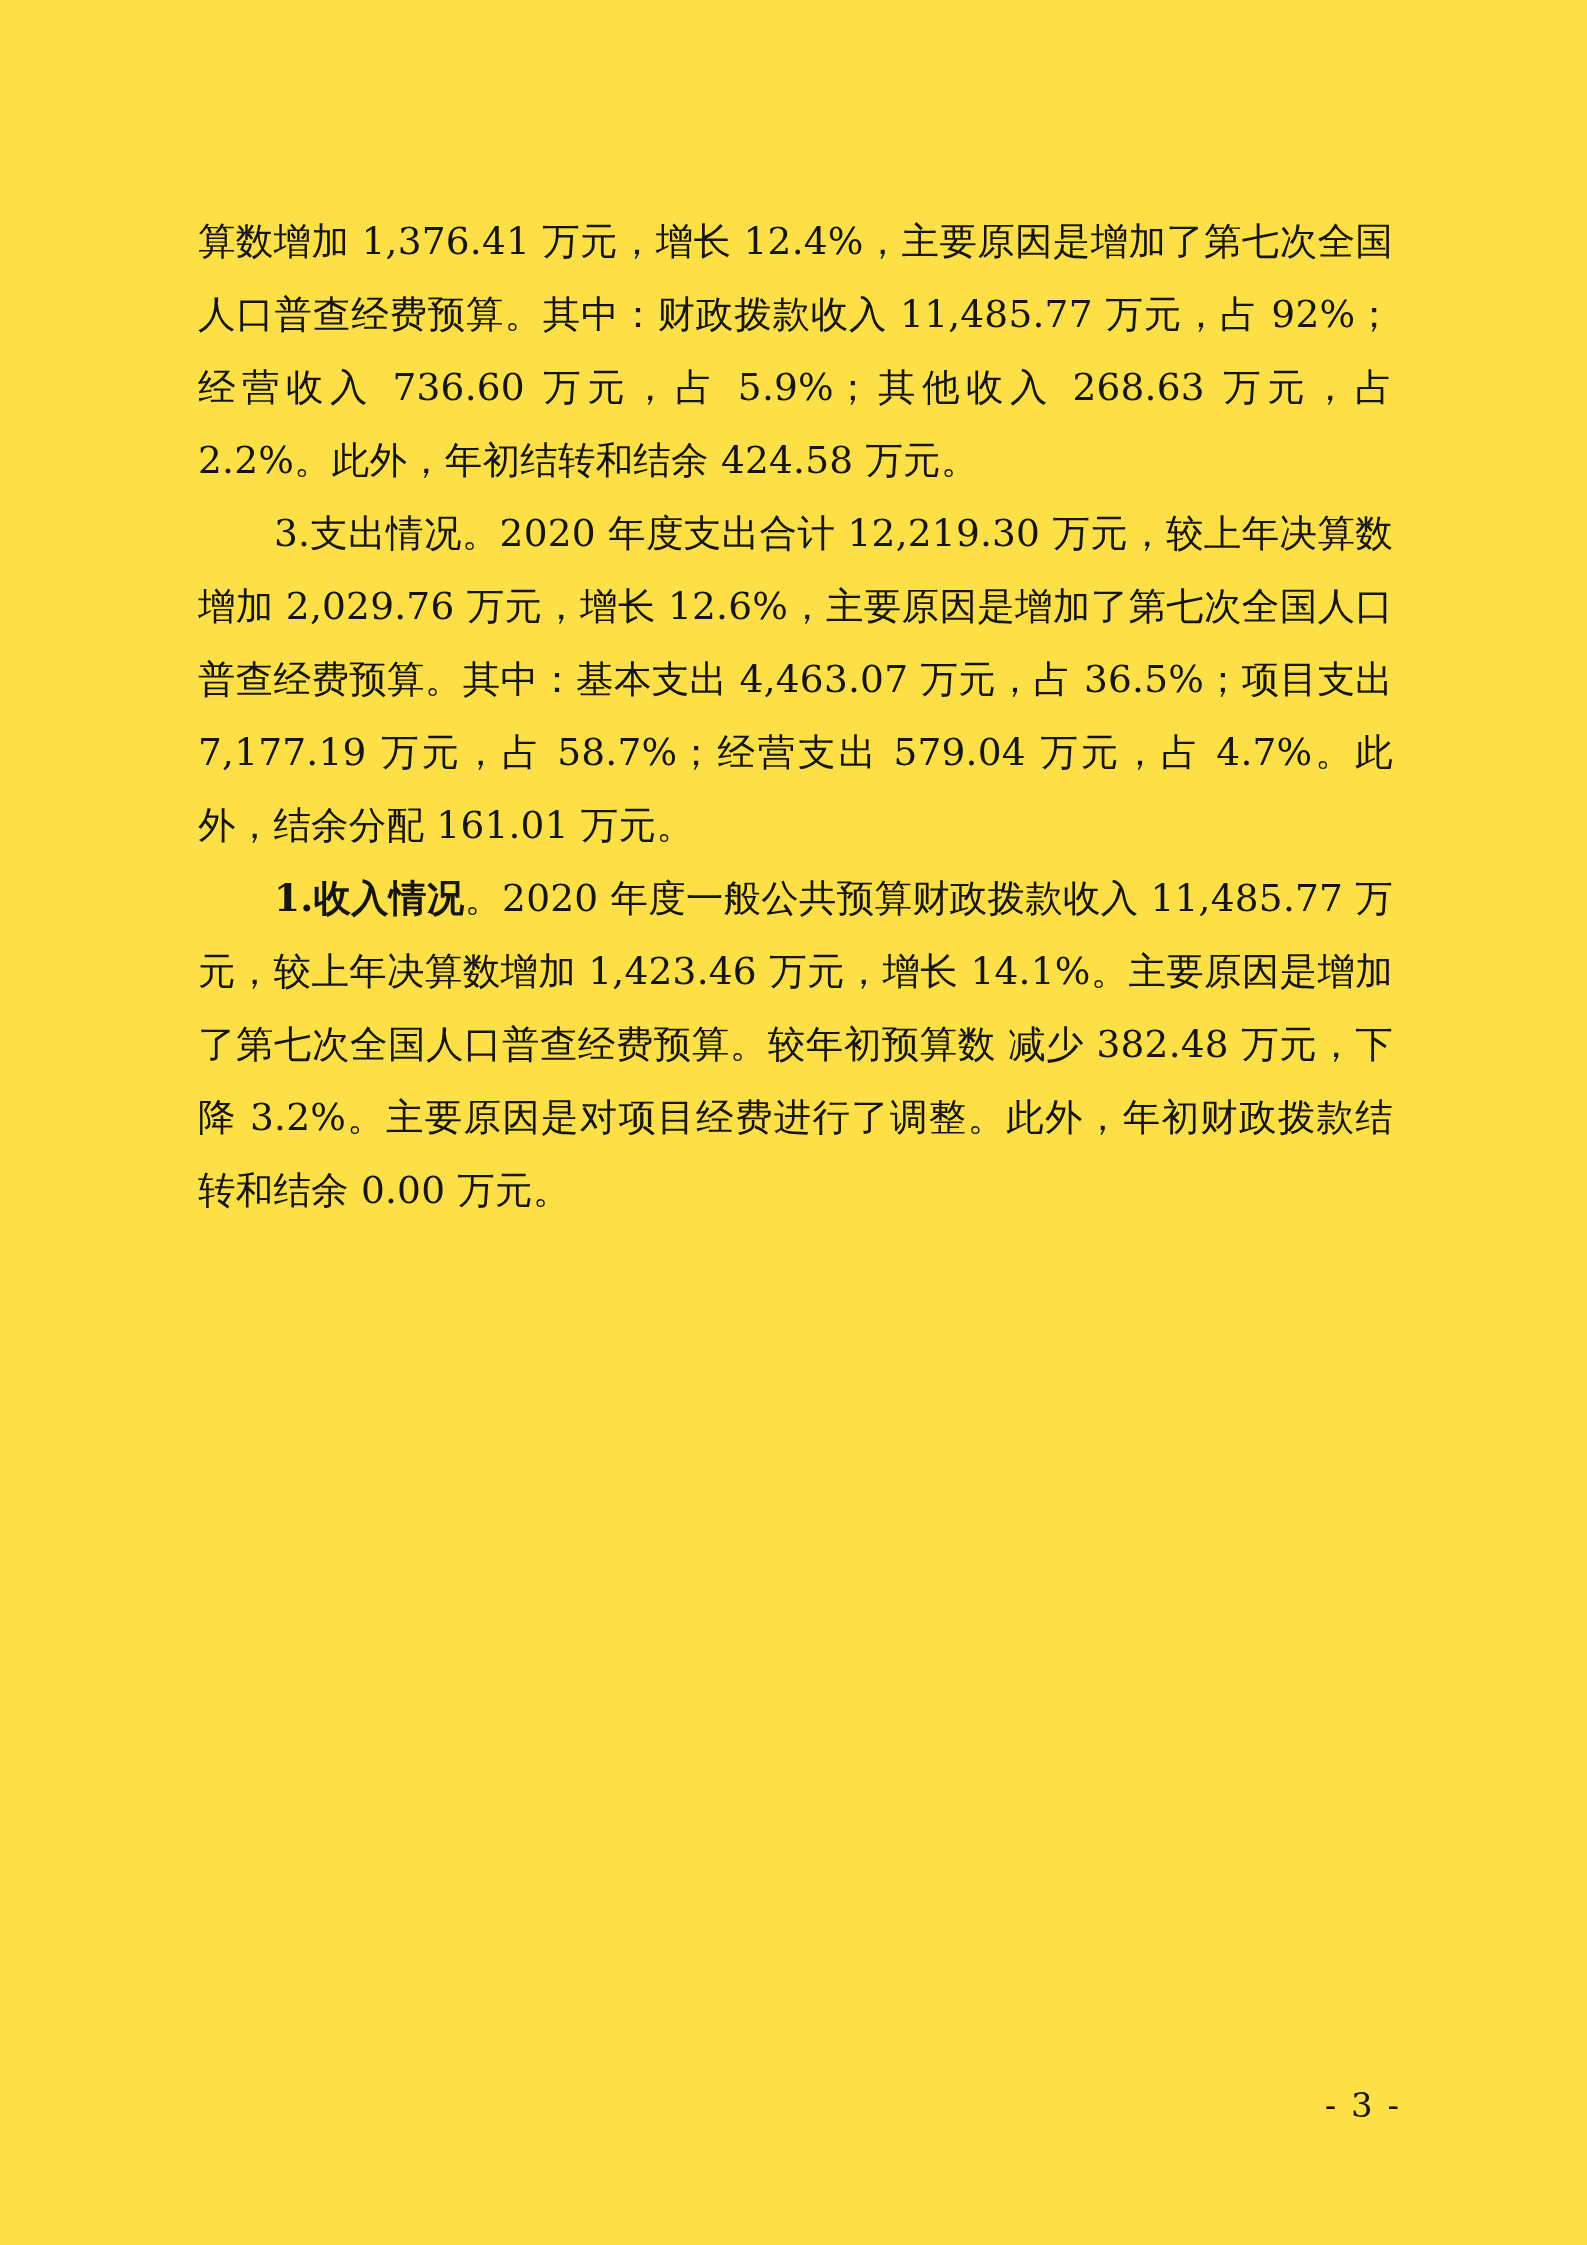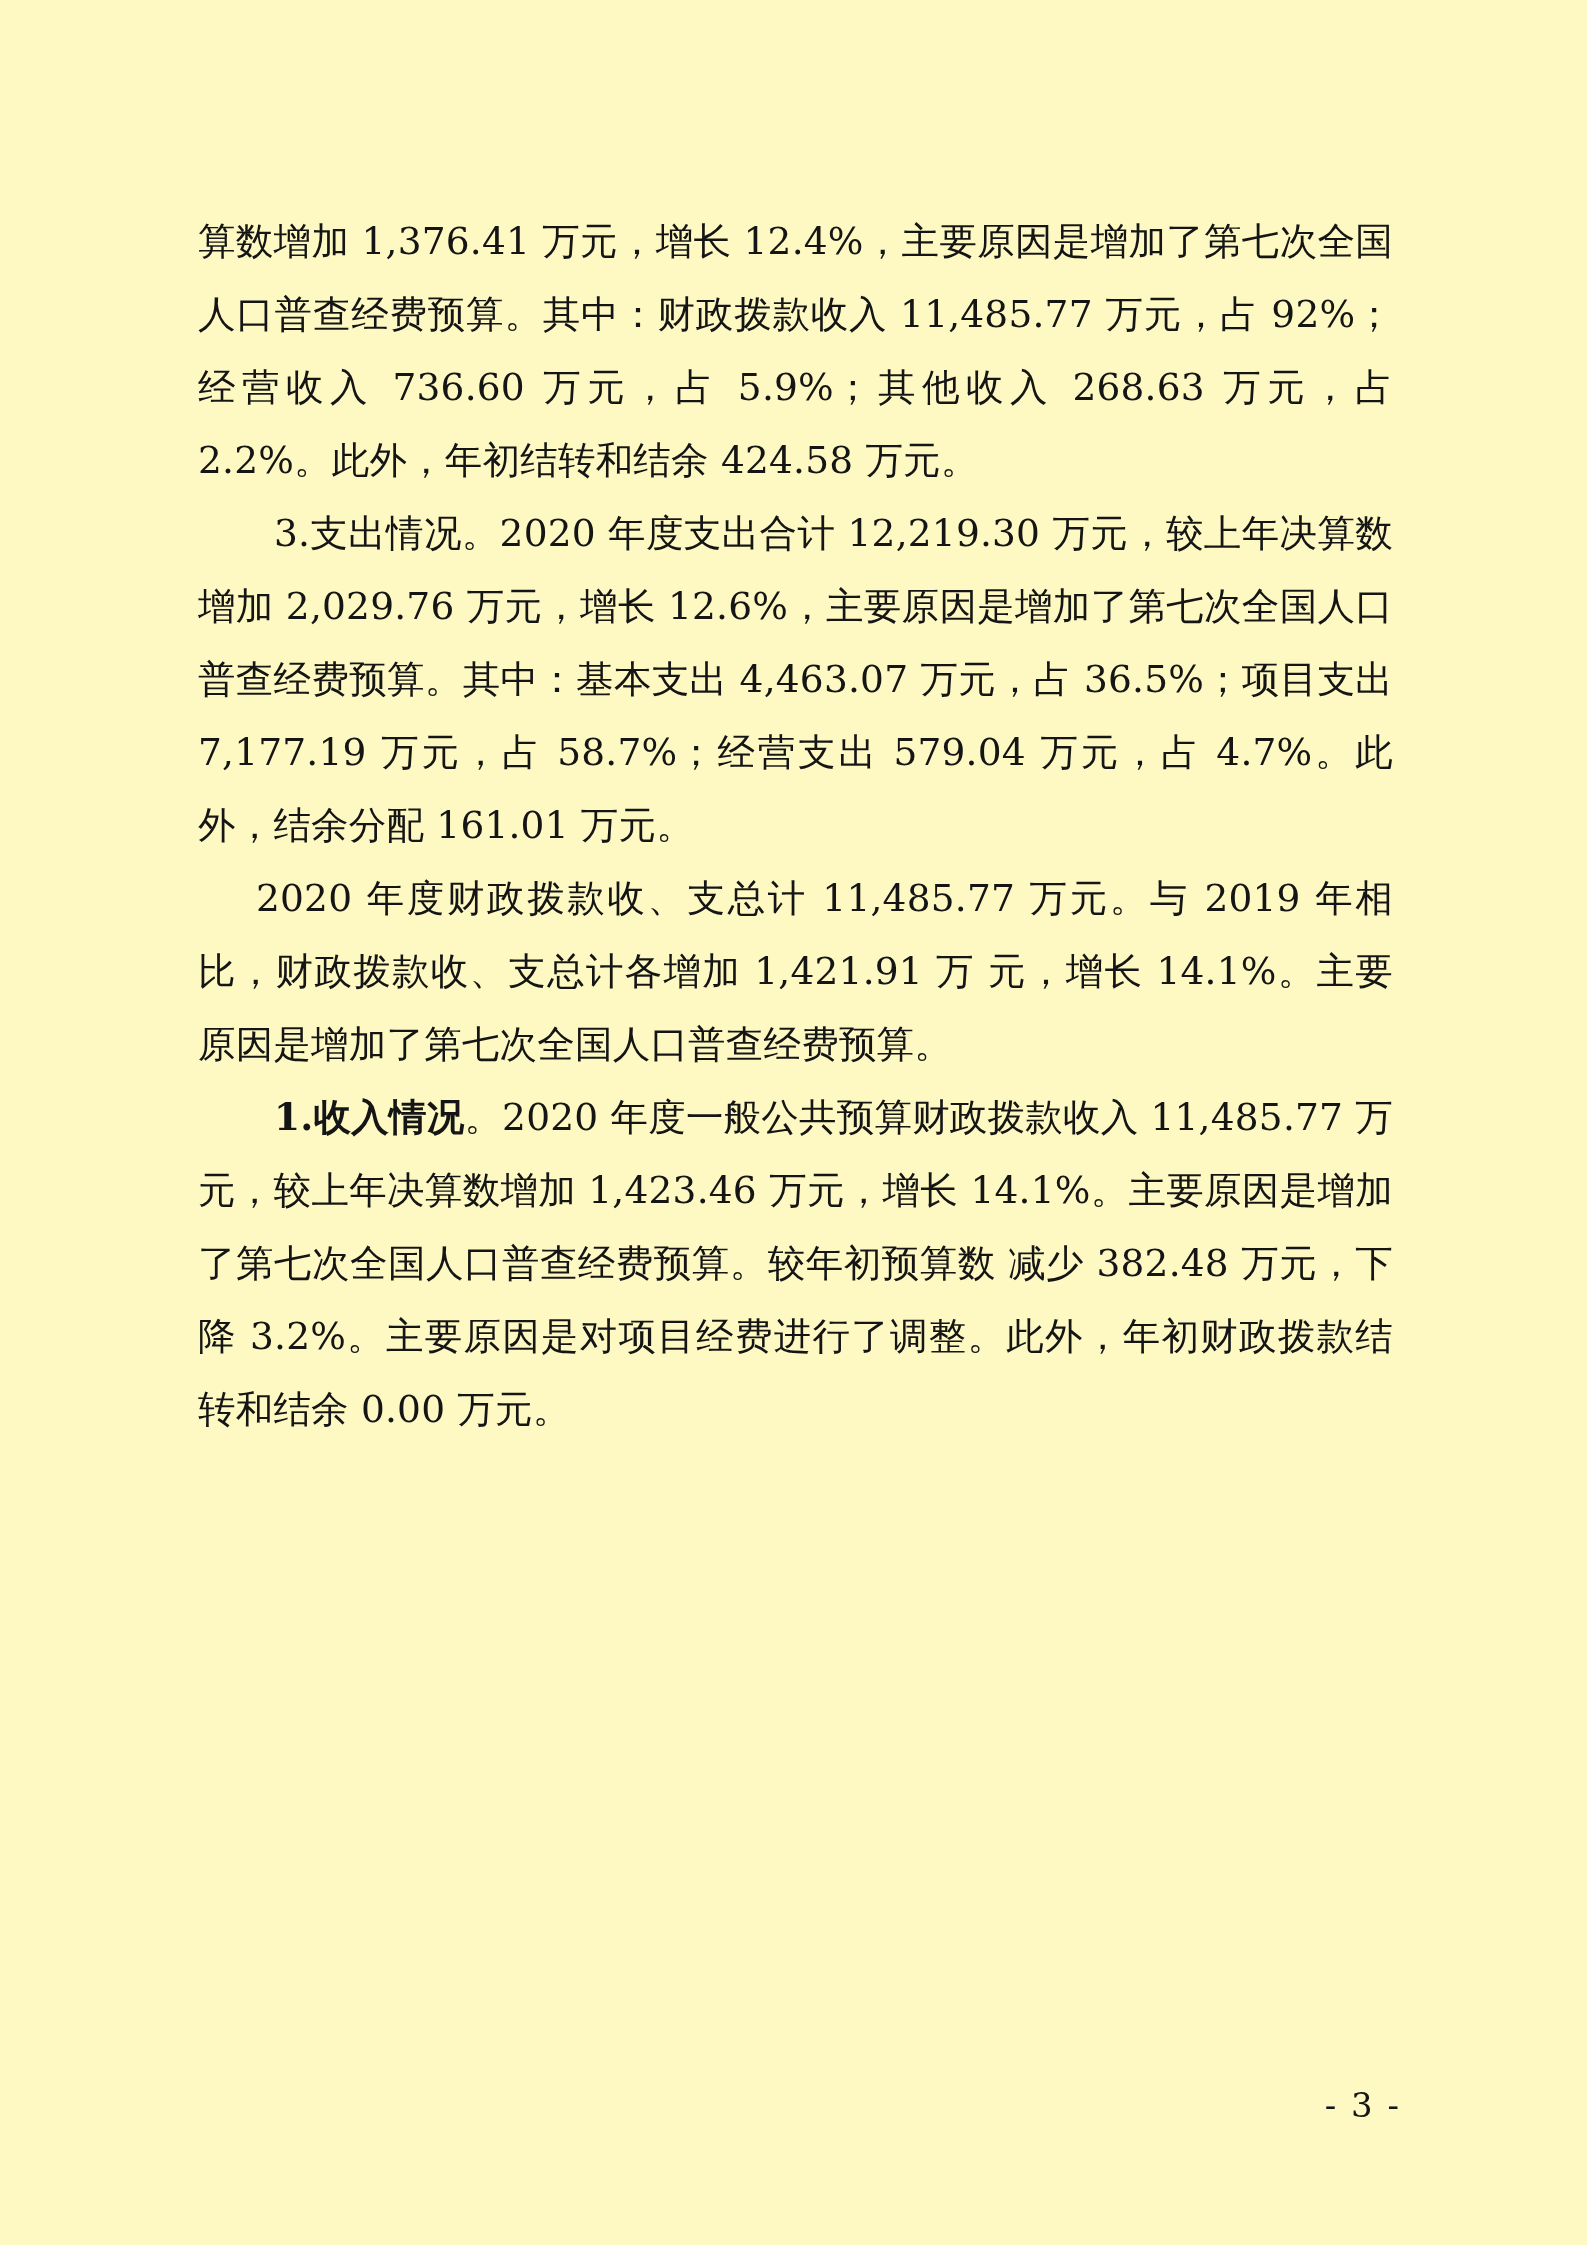--- a/index.html
+++ b/index.html
@@ -5,21 +5,21 @@
   html, body {
     margin: 0;
     padding: 0;
     background: #ffffff;
   }
   .page {
     position: relative;
     width: 1587px;
     height: 2245px;
     margin: 0 auto;
-    background: #fef9c3;
+    background: #fde047;
     font-family: "DejaVu Serif", "Liberation Serif", serif;
     color: #151515;
     box-sizing: border-box;
   }
   .content {
     position: absolute;
     left: 198px;
     top: 205px;
     width: 1195px;
   }
@@ -60,21 +60,20 @@
 
 <div class="page">
   <div class="content">
 
     <p class="plain">算数增加 1,376.41 万元，增长 12.4%，主要原因是增加了第七次全国人口普查经费预算。其中：财政拨款收入 11,485.77 万元，占 92%；经营收入 736.60 万元，占 5.9%；其他收入 268.63 万元，占 2.2%。此外，年初结转和结余 424.58 万元。</p>
 
     <p class="indent">3.支出情况。2020 年度支出合计 12,219.30 万元，较上年决算数增加 2,029.76 万元，增长 12.6%，主要原因是增加了第七次全国人口普查经费预算。其中：基本支出 4,463.07 万元，占 36.5%；项目支出 7,177.19 万元，占 58.7%；经营支出 579.04 万元，占 4.7%。此外，结余分配 161.01 万元。</p>
 
 
 
-    <p class="indent-small"> 2020 年度财政拨款收、支总计 11,485.77 万元。与 2019 年相比，财政拨款收、支总计各增加 1,421.91 万 元，增长 14.1%。主要原因是增加了第七次全国人口普查经费预算。</p>
 
 
     <p class="indent">
       <span class="bold-run">1.收入情况</span><span>。2020 年度一般公共预算财政拨款收入 11,485.77 万元，较上年决算数增加 1,423.46 万元，增长 14.1%。主要原因是增加了第七次全国人口普查经费预算。较年初预算数 减少 382.48 万元，下降 3.2%。主要原因是对项目经费进行了调整。此外，年初财政拨款结转和结余 0.00 万元。</span>
     </p>
 
   </div>
 
   <div class="page-number">- 3 -</div>
 </div>

